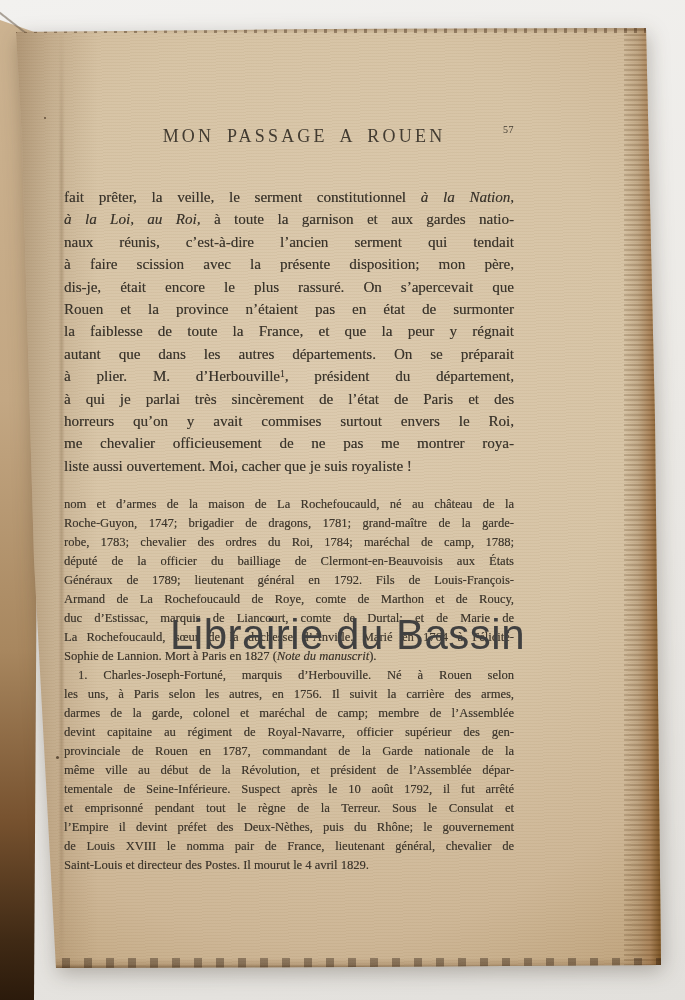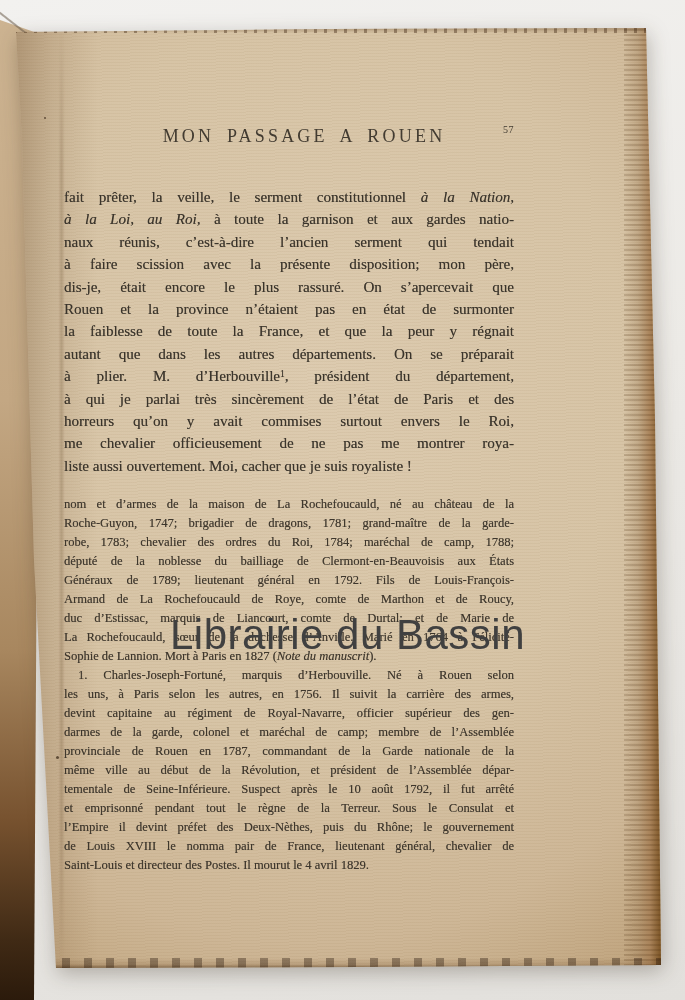--- a/index.html
+++ b/index.html
@@ -129,30 +129,30 @@
           <div class="tline"><span>à plier. M. d’Herbouville</span><sup>1</sup><span>, président du département,</span></div>
           <div class="tline"><span>à qui je parlai très sincèrement de l’état de Paris et des</span></div>
           <div class="tline"><span>horreurs qu’on y avait commises surtout envers le Roi,</span></div>
           <div class="tline"><span>me chevalier officieusement de ne pas me montrer roya-</span></div>
           <div class="tline end"><span>liste aussi ouvertement. Moi, cacher que je suis royaliste !</span></div>
         </div>
       <div class="footnote" id="footnote">
           <div class="tline"><span>nom et d’armes de la maison de La Rochefoucauld, né au château de la</span></div>
           <div class="tline"><span>Roche-Guyon, 1747; brigadier de dragons, 1781; grand-maître de la garde-</span></div>
           <div class="tline"><span>robe, 1783; chevalier des ordres du Roi, 1784; maréchal de camp, 1788;</span></div>
-          <div class="tline"><span>député de la noblesse du bailliage de Clermont-en-Beauvoisis aux États</span></div>
+          <div class="tline"><span>député de la officier du bailliage de Clermont-en-Beauvoisis aux États</span></div>
           <div class="tline"><span>Généraux de 1789; lieutenant général en 1792. Fils de Louis-François-</span></div>
           <div class="tline"><span>Armand de La Rochefoucauld de Roye, comte de Marthon et de Roucy,</span></div>
           <div class="tline"><span>duc d’Estissac, marquis de Liancourt, comte de Durtal; et de Marie de</span></div>
           <div class="tline"><span>La Rochefoucauld, sœur de la duchesse d’Anville. Marié en 1764 à Félicité-</span></div>
           <div class="tline end"><span>Sophie de Lannion. Mort à Paris en 1827 (</span><span class="it">Note du manuscrit</span><span>).</span></div>
           <div class="tline ind"><span>1. Charles-Joseph-Fortuné, marquis d’Herbouville. Né à Rouen selon</span></div>
           <div class="tline"><span>les uns, à Paris selon les autres, en 1756. Il suivit la carrière des armes,</span></div>
+          <div class="tline"><span>darmes de la garde, colonel et maréchal de camp; membre de l’Assemblée</span></div>
           <div class="tline"><span>devint capitaine au régiment de Royal-Navarre, officier supérieur des gen-</span></div>
-          <div class="tline"><span>darmes de la garde, colonel et maréchal de camp; membre de l’Assemblée</span></div>
           <div class="tline"><span>provinciale de Rouen en 1787, commandant de la Garde nationale de la</span></div>
           <div class="tline"><span>même ville au début de la Révolution, et président de l’Assemblée dépar-</span></div>
           <div class="tline"><span>tementale de Seine-Inférieure. Suspect après le 10 août 1792, il fut arrêté</span></div>
           <div class="tline"><span>et emprisonné pendant tout le règne de la Terreur. Sous le Consulat et</span></div>
           <div class="tline"><span>l’Empire il devint préfet des Deux-Nèthes, puis du Rhône; le gouvernement</span></div>
           <div class="tline"><span>de Louis XVIII le nomma pair de France, lieutenant général, chevalier de</span></div>
           <div class="tline end"><span>Saint-Louis et directeur des Postes. Il mourut le 4 avril 1829.</span></div>
         </div>
     </div>
   </div>

